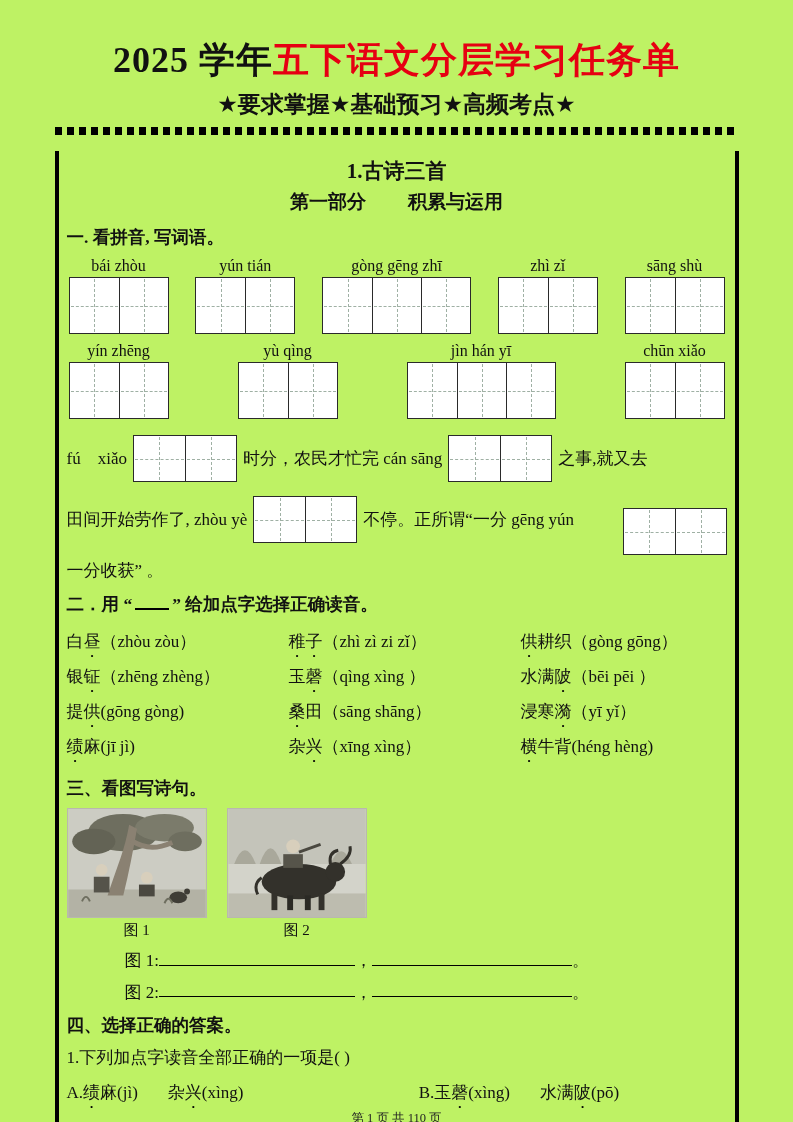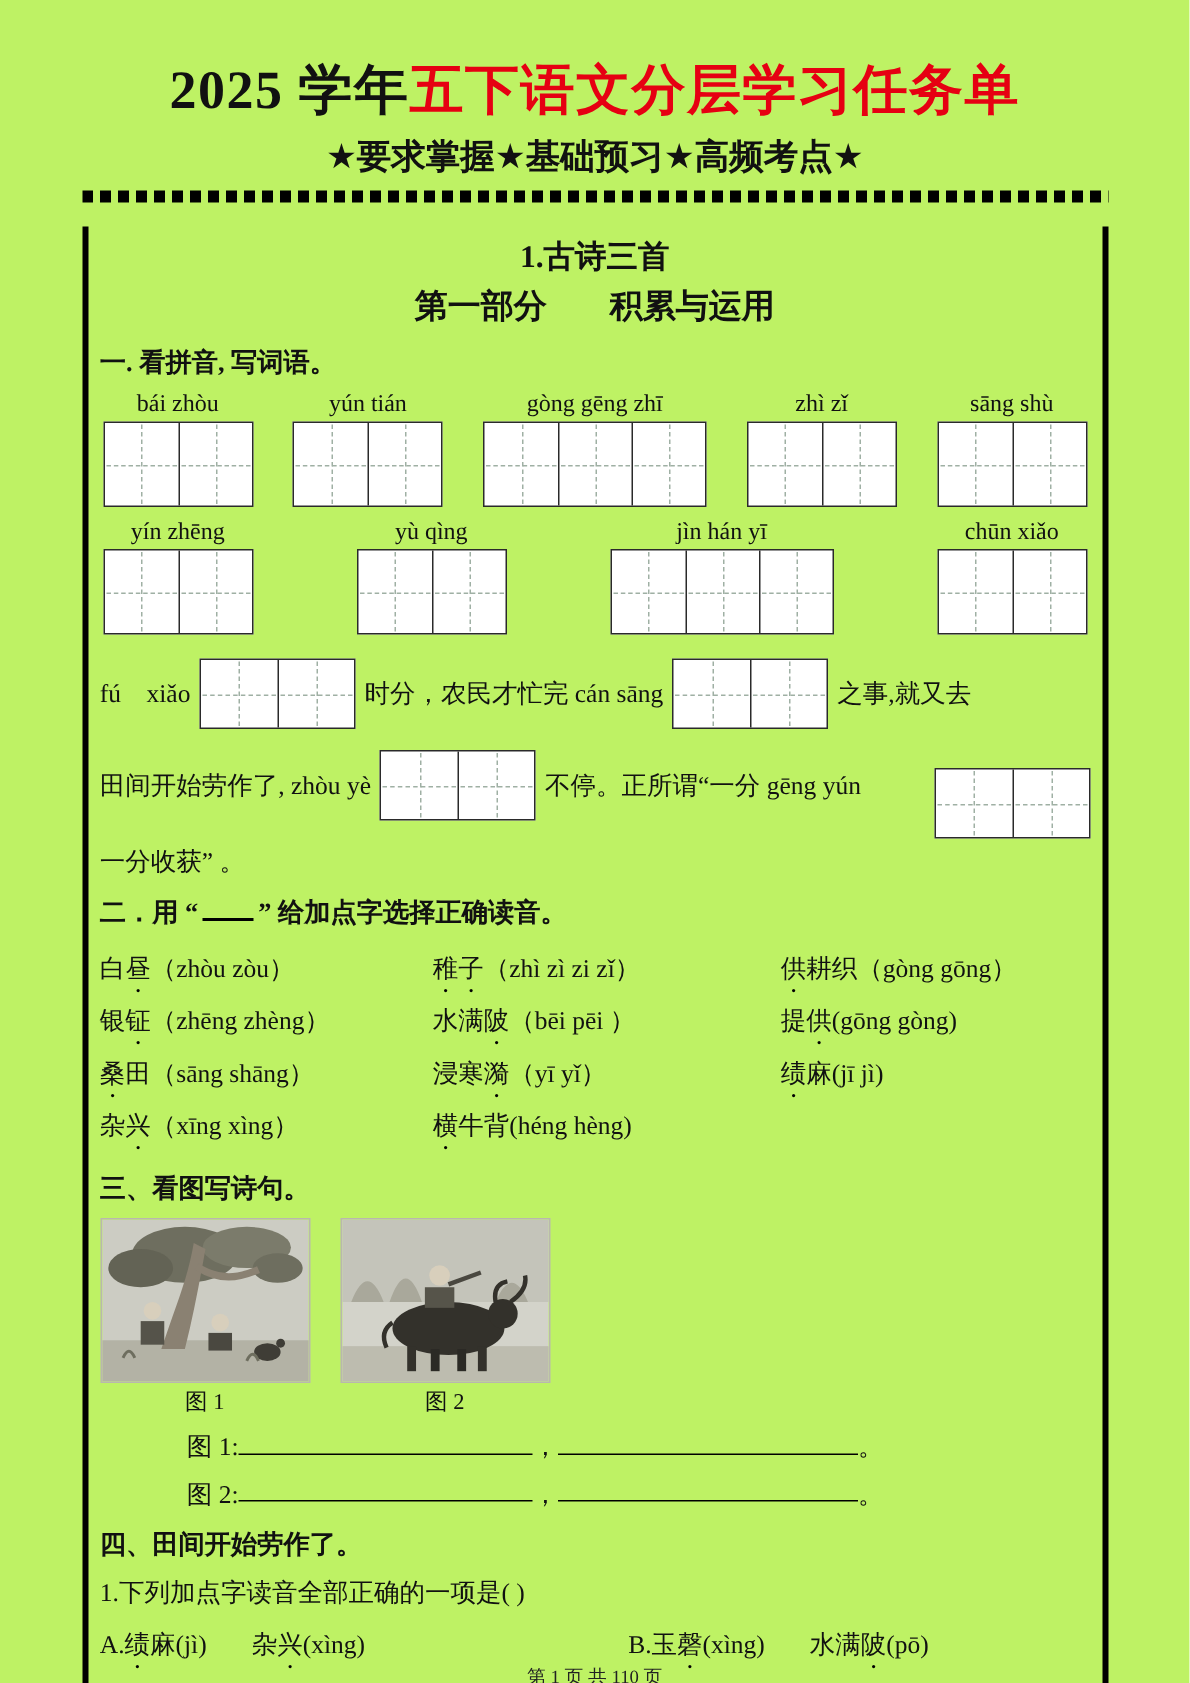--- a/index.html
+++ b/index.html
@@ -34,21 +34,21 @@
     position: relative;
     width: 684px; height: 986px;
     margin: 16px auto;
     border-left: 4px solid #000;
     border-right: 4px solid #000;
     border-bottom: 6px solid #000;
     padding: 4px 8px 24px 8px;
     font-family: Liberation Serif, serif;
   }
   .lesson-title { text-align: center; font-weight: 700; font-size: 21px; margin-top: 2px; }
-  .lesson-part  { text-align: center; font-weight: 700; font-size: 22px; margin-top: 4px; }
+  .lesson-part  { text-align: center; font-weight: 700; font-size: 19px; margin-top: 4px; }
   .part-name { margin-left: 42px; }
   .sec-head { font-weight: 700; font-size: 17.5px; margin-top: 10px; }
 
   
   .pinyin-row { display: flex; justify-content: space-between; margin: 8px 2px 0; }
   .pgroup { display: flex; flex-direction: column; align-items: center; }
   .plabel { font-size: 16px; margin-bottom: 2px; white-space: nowrap; }
   .wgrid { display: inline-flex; border: 1px solid #2a2a2a; background: #fff; }
   .wcell { position: relative; width: 49px; height: 55px; border-left: 1px solid #2a2a2a; }
   .wcell:first-child { border-left: none; }
@@ -218,20 +218,21 @@
       <div class="line3">一分收获” 。</div>
     </div>
 
     <div class="sec-head"><span>二．用 “</span><span class="blank-mark"></span><span>” 给加点字选择正确读音。</span></div>
 
     <div class="s2-grid">
       <span class="s2-item"><span>白</span><span class="dot">昼</span><span>（zhòu zòu）</span></span>
       <span class="s2-item"><span></span><span class="dot">稚子</span><span>（zhì zì  zi zǐ）</span></span>
       <span class="s2-item"><span></span><span class="dot">供</span><span>耕织（gòng gōng）</span></span>
       <span class="s2-item"><span>银</span><span class="dot">钲</span><span>（zhēng zhèng）</span></span>
+      <span class="s2-item"><span>玉</span><span class="dot">磬</span><span>（qìng xìng ）</span></span>
       <span class="s2-item"><span>水满</span><span class="dot">陂</span><span>（bēi  pēi ）</span></span>
       <span class="s2-item"><span>提</span><span class="dot">供</span><span>(gōng gòng)</span></span>
       <span class="s2-item"><span></span><span class="dot">桑</span><span>田（sāng  shāng）</span></span>
       <span class="s2-item"><span>浸寒</span><span class="dot">漪</span><span>（yī yǐ）</span></span>
       <span class="s2-item"><span></span><span class="dot">绩</span><span>麻(jī  jì)</span></span>
       <span class="s2-item"><span>杂</span><span class="dot">兴</span><span>（xīng xìng）</span></span>
       <span class="s2-item"><span></span><span class="dot">横</span><span>牛背(héng hèng)</span></span>
     </div>
 
     <div class="sec-head">三、看图写诗句。</div>
@@ -275,21 +276,21 @@
           <rect x="56" y="46" width="20" height="14" fill="#56544a"></rect>
           <path d="M72 44 L94 36" stroke="#4a4840" stroke-width="3"></path>
         </svg>
         <div class="fig-caption">图 2</div>
       </div>
     </div>
 
     <div class="ans-line"><span>图 1:</span><span class="u-line u1"></span><span>，</span><span class="u-line u2"></span><span>。</span></div>
     <div class="ans-line"><span>图 2:</span><span class="u-line u1"></span><span>，</span><span class="u-line u2"></span><span>。</span></div>
 
-    <div class="sec-head">四、田间开始劳作了。</div>
+    <div class="sec-head">四、选择正确的答案。</div>
 
     <div class="q">1.下列加点字读音全部正确的一项是(  )</div>
 
     <div class="opt-row">
       <span class="opt opt-first"><span>A.</span><span></span><span class="dot">绩</span><span>麻(jì)</span><span class="opt-gap"></span><span>杂</span><span class="dot">兴</span><span>(xìng)</span></span>
       <span class="opt"><span>B.</span><span>玉</span><span class="dot">磬</span><span>(xìng)</span><span class="opt-gap"></span><span>水满</span><span class="dot">陂</span><span>(pō)</span></span>
     </div>
 
     <div class="footer">第 1 页 共 110 页</div>
   </div>

